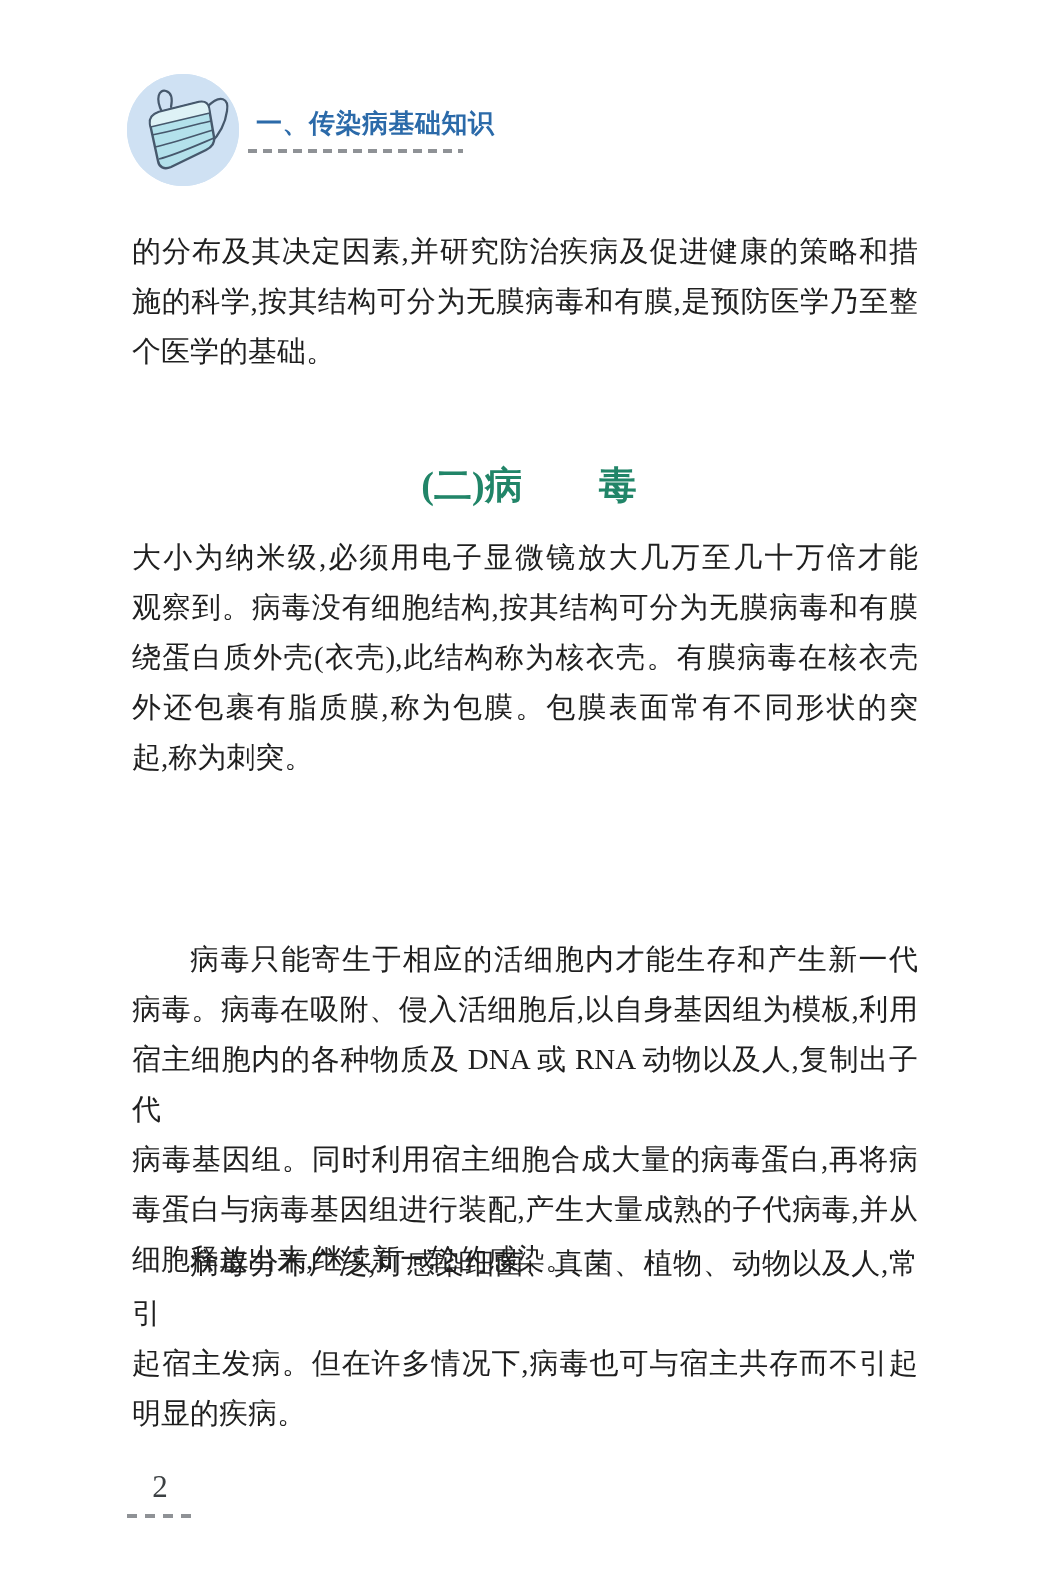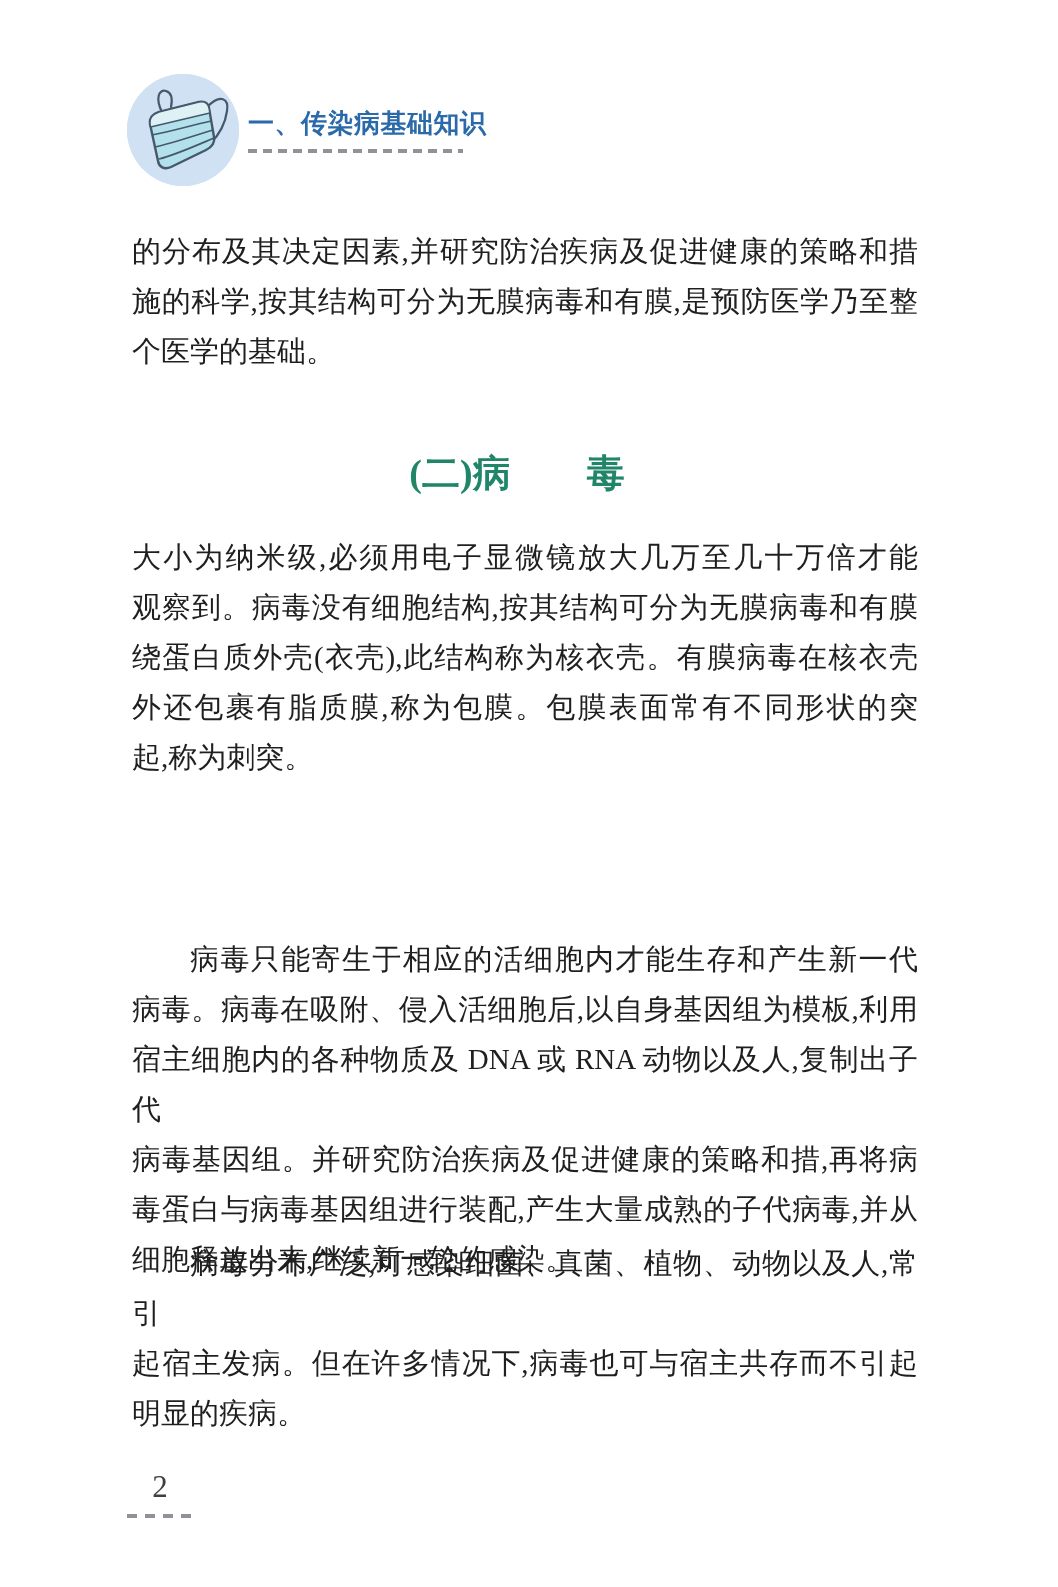--- a/index.html
+++ b/index.html
@@ -14,21 +14,21 @@
   .badge {
     position: absolute;
     left: 127px; top: 74px;
     width: 112px; height: 112px;
     border-radius: 50%;
     background: var(--badge-bg, #cfe1f3);
   }
   .badge svg { display: block; width: 112px; height: 112px; }
   .header-title {
     position: absolute;
-    left: 248px; top: 106px;
+    left: 256px; top: 106px;
     font-size: 26px;
     font-weight: 700;
     color: var(--accent-blue, #2b6aa9);
     letter-spacing: 0.5px;
     white-space: nowrap;
     text-align: center;
   }
   .dash-line {
     position: absolute;
     height: 4px;
@@ -104,34 +104,34 @@
 
   <div class="header-title">一、传染病基础知识</div>
   <div class="dash-line header-dash"></div>
 
   <div class="para" style="top:226px">
       <div class="line">的分布及其决定因素,并研究防治疾病及促进健康的策略和措</div>
       <div class="line">施的科学,按其结构可分为无膜病毒和有膜,是预防医学乃至整</div>
       <div class="line last">个医学的基础。</div>
     </div>
 
-  <h2 class="section-heading" style="margin:4px">(二)病　　毒</h2>
+  <h2 class="section-heading" style="margin:16px">(二)病　　毒</h2>
 
   <div class="para" style="top:532px">
       <div class="line">大小为纳米级,必须用电子显微镜放大几万至几十万倍才能</div>
       <div class="line">观察到。病毒没有细胞结构,按其结构可分为无膜病毒和有膜</div>
       <div class="line">绕蛋白质外壳(衣壳),此结构称为核衣壳。有膜病毒在核衣壳</div>
       <div class="line">外还包裹有脂质膜,称为包膜。包膜表面常有不同形状的突</div>
       <div class="line last">起,称为刺突。</div>
     </div>
   <div class="para" style="top:934px">
       <div class="line indent">病毒只能寄生于相应的活细胞内才能生存和产生新一代</div>
       <div class="line">病毒。病毒在吸附、侵入活细胞后,以自身基因组为模板,利用</div>
       <div class="line">宿主细胞内的各种物质及 DNA 或 RNA 动物以及人,复制出子代</div>
-      <div class="line">病毒基因组。并研究防治疾病及促进健康的策略和措,再将病</div>
+      <div class="line">病毒基因组。同时利用宿主细胞合成大量的病毒蛋白,再将病</div>
       <div class="line">毒蛋白与病毒基因组进行装配,产生大量成熟的子代病毒,并从</div>
       <div class="line last">细胞释放出来,继续新一轮的感染。</div>
     </div>
   <div class="para" style="top:1238px">
       <div class="line indent">病毒分布广泛,可感染细菌、真菌、植物、动物以及人,常引</div>
       <div class="line">起宿主发病。但在许多情况下,病毒也可与宿主共存而不引起</div>
       <div class="line last">明显的疾病。</div>
     </div>
 
   <div class="page-number">2</div>

